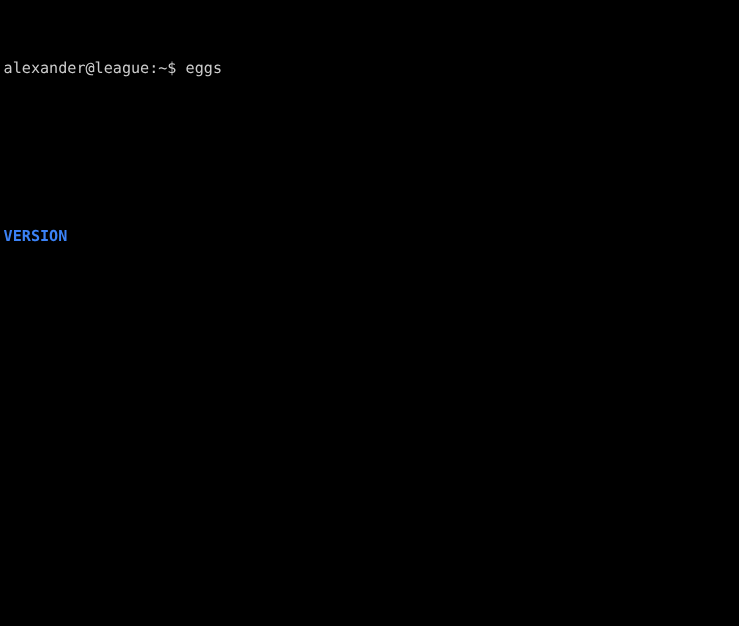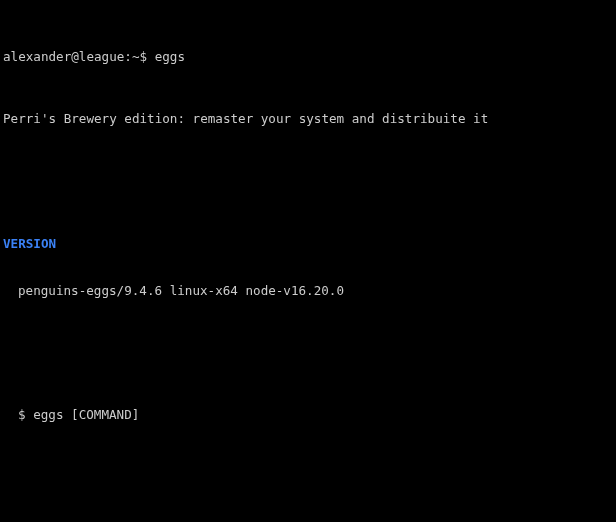--- a/index.html
+++ b/index.html
@@ -48,30 +48,27 @@
     color: #cccccc;
   }
 </style>
 </head>
 <body>
 
 <div id="terminal">
 
   <div class="line prompt-line"><span>alexander@league:~$</span><span> </span><span>eggs</span></div>
 
-  <div class="line">Perri's Brewery edition: remaster your system and distribuite it</div>
 
   <div class="blank"></div>
 
   <div class="line section-header">VERSION</div>
-  <div class="line"><span class="indent"></span><span>penguins-eggs/9.4.6 linux-x64 node-v16.20.0</span></div>
 
   <div class="blank"></div>
 
-  <div class="line"><span class="indent"></span><span>$ eggs [COMMAND]</span></div>
 
   <div class="blank"></div>
 
   
 
   
   
   
 
   

